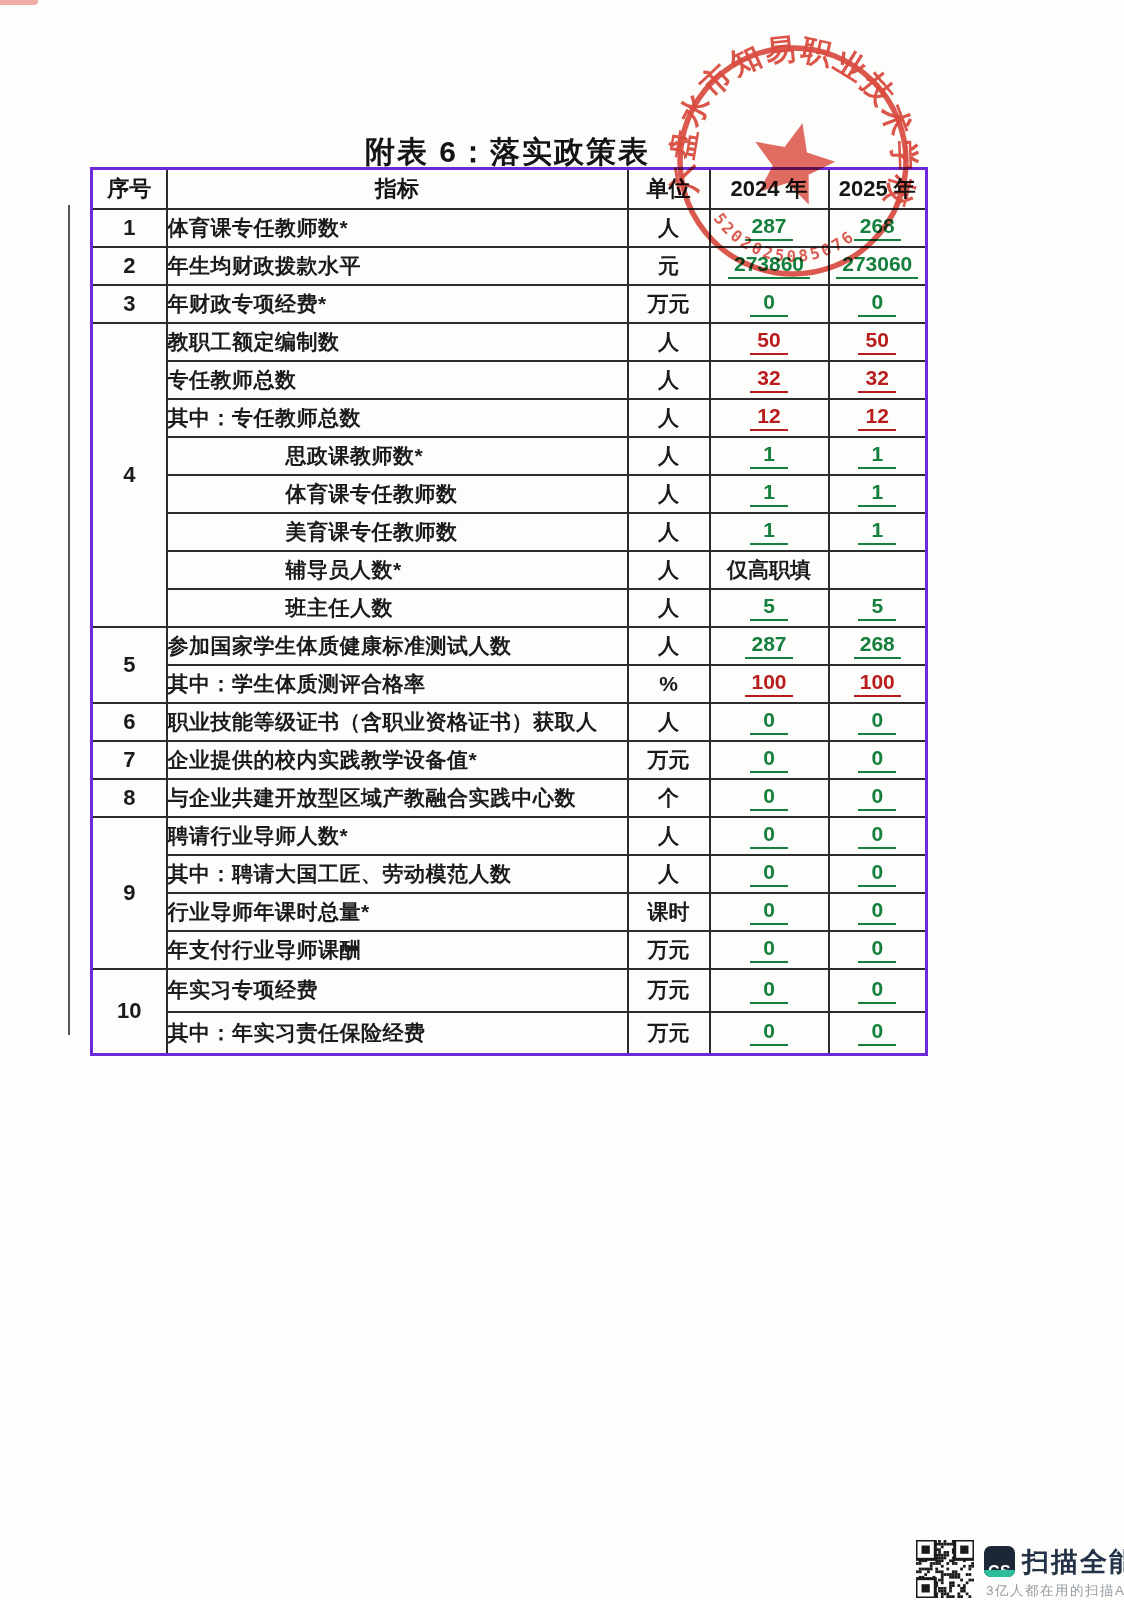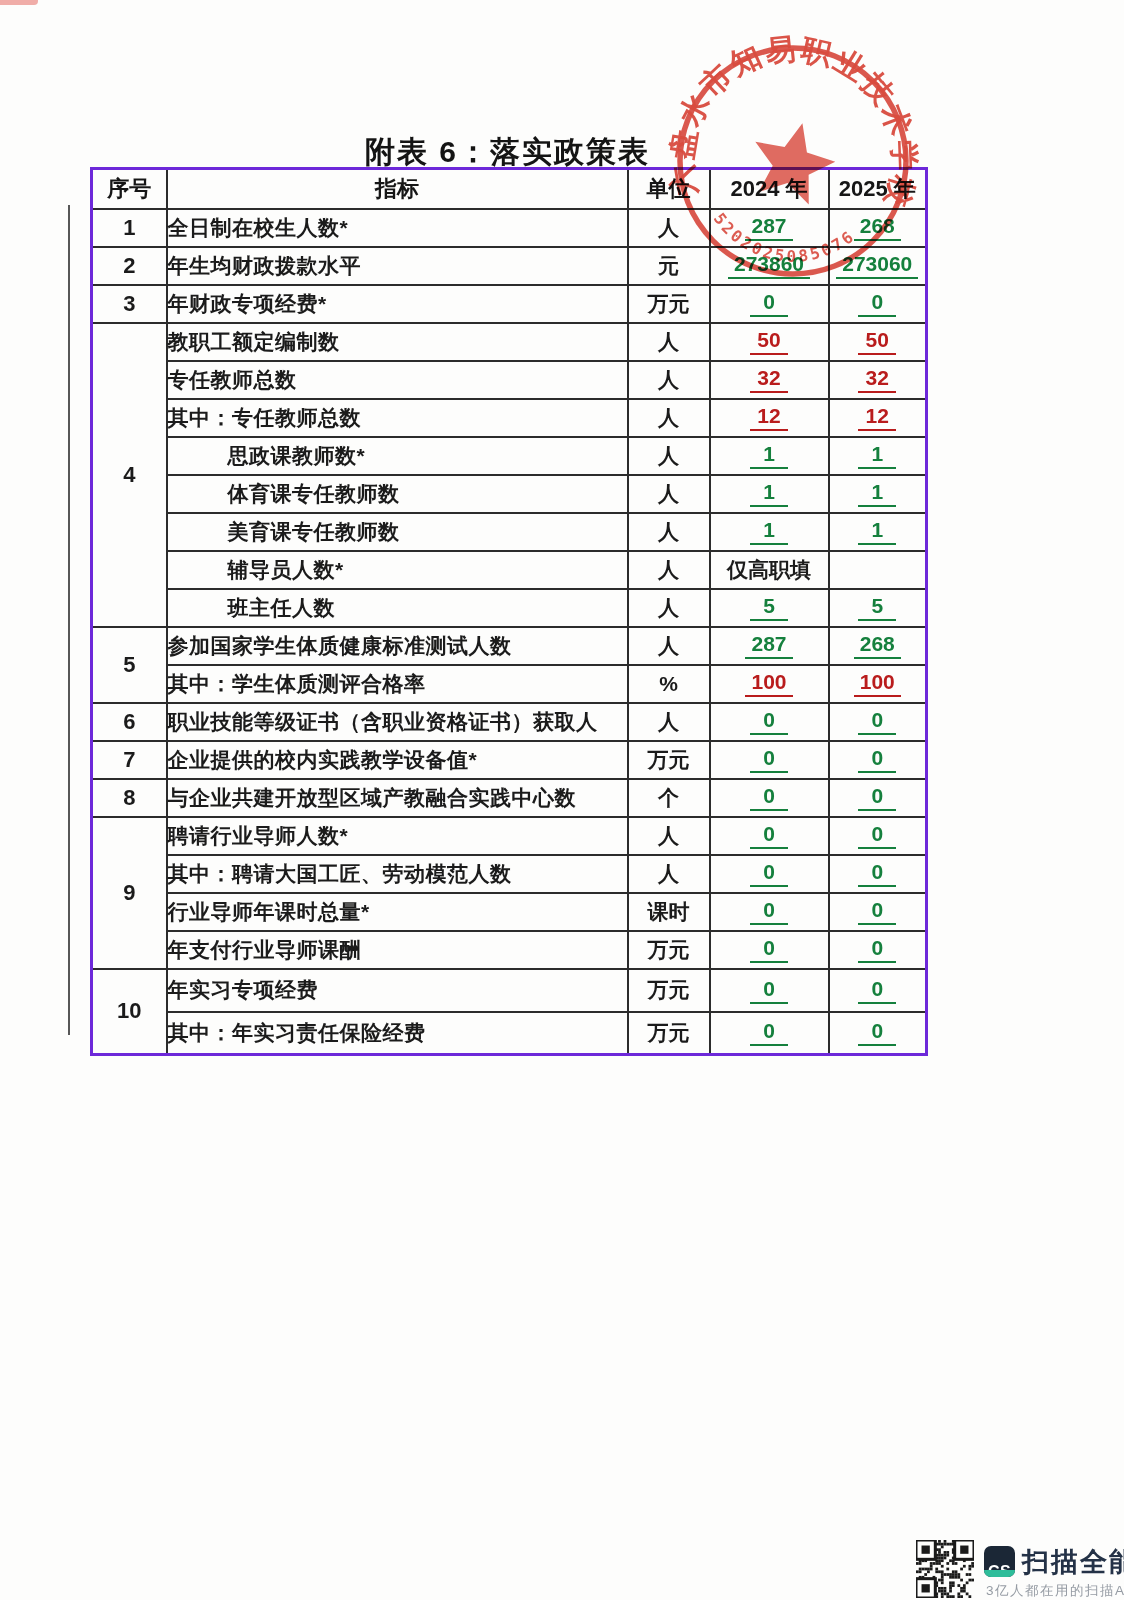--- a/index.html
+++ b/index.html
@@ -40,21 +40,21 @@
     padding:0;vertical-align:middle;
     font-weight:700;
   }
   table.policy{border:3px solid #6d28d9;}
   table.policy thead tr{height:40px;}
   table.policy tbody tr{height:38px;}
   table.policy tbody tr:nth-last-child(-n+2){height:43px;}
   th{font-size:22px;color:#161616;text-align:center;font-weight:700;}
   td.c-no{text-align:center;font-size:22px;}
   td.c-label{text-align:left;font-size:21px;padding-left:16px;letter-spacing:.5px;}
-  td.c-label.indent{padding-left:60px;}
+  td.c-label.indent{padding-left:118px;}
   td.c-unit{text-align:center;font-size:21px;}
   td.c-val{text-align:center;font-size:21px;}
   .val{
     display:inline-block;min-width:26px;
     border-bottom:2px solid currentColor;
     padding:0 6px 1px;color:#15803d;
   }
   .val.red{color:#b91c1c;}
   .val.plain{border-bottom:none;padding:0;color:#1c1c1c;}
 
@@ -107,21 +107,21 @@
         <th>序号</th>
         <th>指标</th>
         <th>单位</th>
         <th>2024 年</th>
         <th>2025 年</th>
       </tr>
     </thead>
     <tbody>
         <tr>
           <td class="c-no" rowspan="1">1</td>
-          <td class="c-label">全日制在校生人数*</td>
+          <td class="c-label">体育课专任教师数*</td>
           <td class="c-unit">人</td>
           <td class="c-val"><span class="val">287</span></td>
           <td class="c-val"><span class="val">268</span></td>
         </tr>
         <tr>
           <td class="c-no" rowspan="1">2</td>
           <td class="c-label">年生均财政拨款水平</td>
           <td class="c-unit">元</td>
           <td class="c-val"><span class="val">273860</span></td>
           <td class="c-val"><span class="val">273060</span></td>

